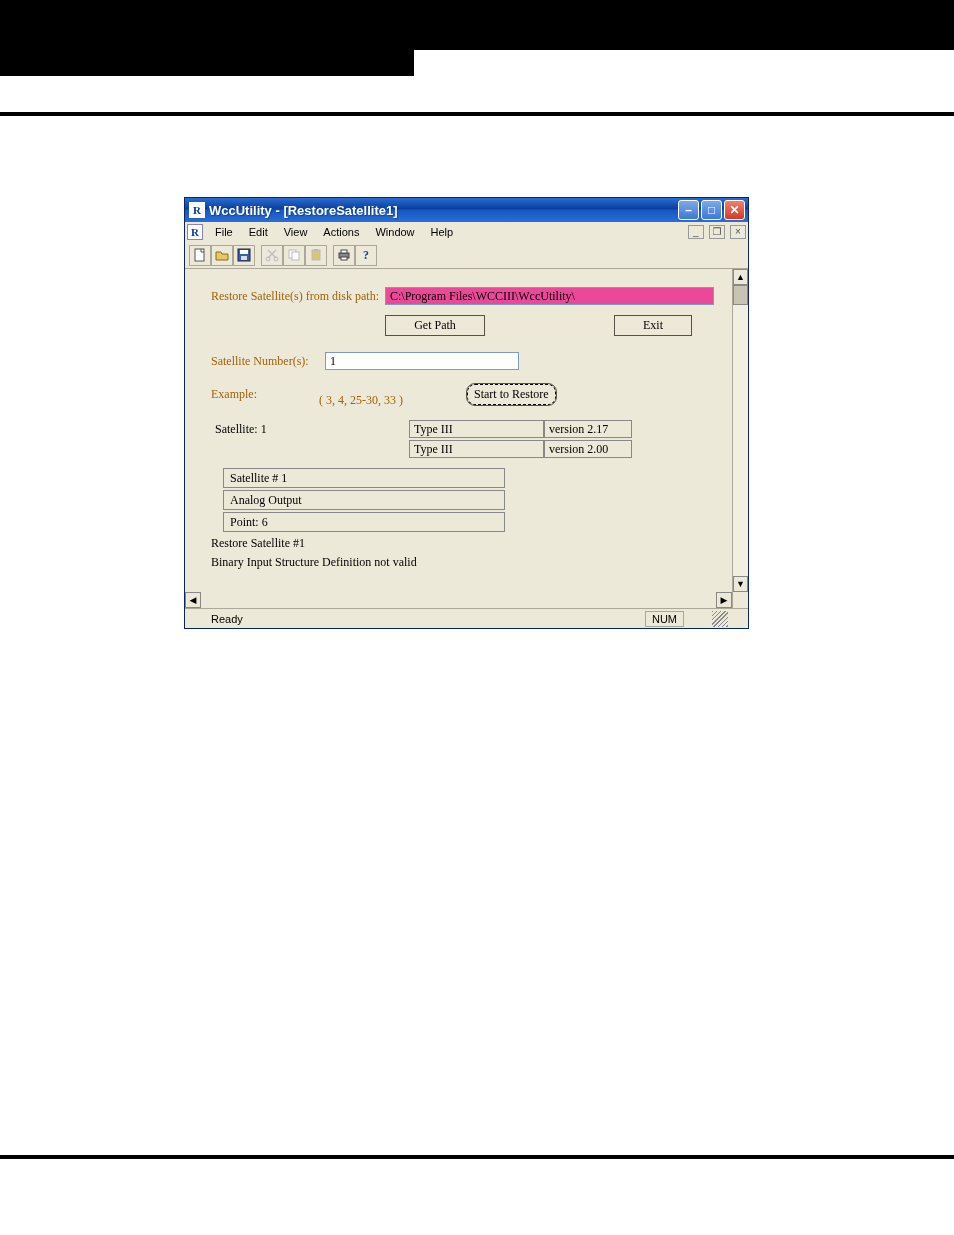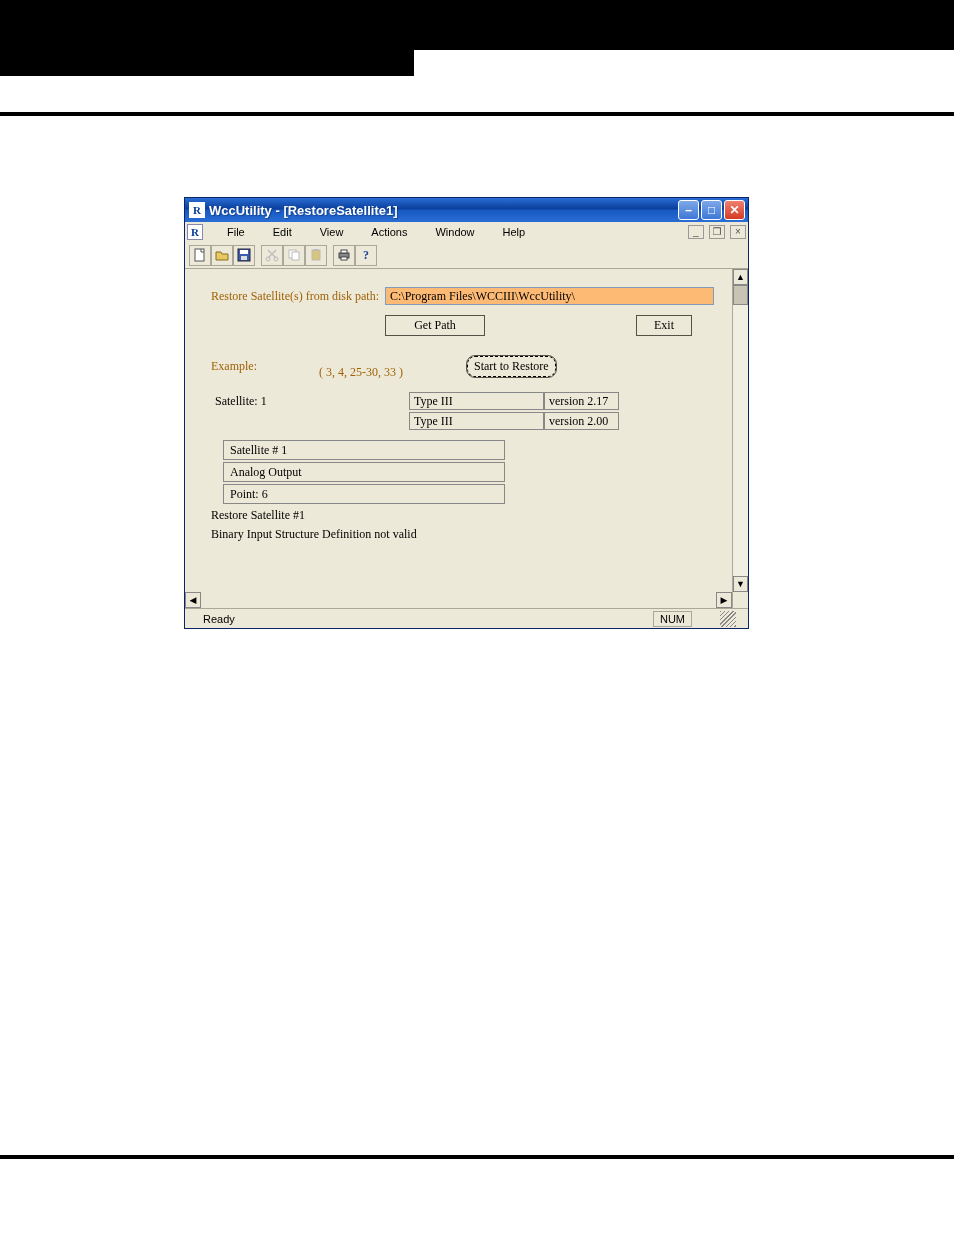--- a/index.html
+++ b/index.html
@@ -110,21 +110,21 @@
     margin-right: 4px;
     display: flex;
     align-items: center;
     justify-content: center;
     color: #0a3e9b;
     font-size: 11px;
     font-weight: bold;
     font-family: "Times New Roman", serif;
     border: 1px solid #88a;
   }
-  .menubar .menu-item { padding: 2px 8px; margin-left: 12px; }
+  .menubar .menu-item { padding: 2px 8px; }
   .menubar .mdi-controls { margin-left: auto; color:#555;}
   .menubar .mdi-btn {
     width: 16px; height: 14px;
     border: 1px solid #999;
     background: #ece9d8;
     display: inline-flex;
     align-items: center;
     justify-content: center;
     margin-left: 2px;
     font-size: 10px;
@@ -191,21 +191,21 @@
     display:flex;align-items:center;justify-content:center;font-size:9px;
   }
   .hscroll-row .track { flex:1; background:#ece9d8;}
   .hscroll-row .grip { width:16px; background:#ece9d8; border-left:1px solid #aca899; }
   .row { display: flex; align-items: center; margin-bottom: 10px; }
   .label { color: #a16207; }
   .input-path {
     flex: 1;
     height: 18px;
     border: 1px solid #7f9db9;
-    background: #fdba74;
+    background: #ec4899;
     padding: 0 4px;
     margin-left: 6px;
     font-size: 12px;
     font-family: "Times New Roman", serif;
   }
   .btn {
     height: 21px;
     border: 1px solid #565248;
     background: #ece9d8;
     padding: 5px 20px;
@@ -221,37 +221,37 @@
     background: #fff;
     padding: 0 4px;
     font-size: 12px;
     font-family: "Times New Roman", serif;
     margin-left: 6px;
   }
   .grid-row { display:flex; margin-bottom:2px; }
   .grid-cell { border:1px solid #888; background:#ece9d8; height:18px; padding:0 4px; display:flex;align-items:center;}
   .grid-cell.c1 { width: 198px; border:none; background:transparent;}
   .grid-cell.c2 { width: 135px;}
-  .grid-cell.c3 { width: 75px; margin-left: 0; }
+  .grid-cell.c3 { width: 88px; margin-left: 0; }
   .log-cell {
     border:1px solid #888;
     height:20px;
     padding: 2px 6px;
     margin: 2px 12px;
     width: 282px;
     display:flex;align-items:center;
   }
   .log-text { margin-top:4px; }
   .statusbar {
     height: 20px;
     border-top: 1px solid #aca899;
     display: flex;
     align-items: center;
     background: #ece9d8;
-    padding: 0 12px;
+    padding: 0 20px;
     font-size: 11px;
     font-family: Tahoma, sans-serif;
   }
   .statusbar .pane { border:1px solid #aca899; padding:1px 6px; }
   .statusbar .flex { flex:1; border:none;}
   .statusbar .grip {
     width: 16px; height:16px;
     background: repeating-linear-gradient(135deg,#888,#888 1px,transparent 1px,transparent 3px);
   }
 </style>
@@ -344,23 +344,27 @@
 
       <div class="row">
         <span class="label">Restore Satellite(s) from disk path:</span>
         <input class="input-path" value="C:\Program Files\WCCIII\WccUtility\" style="">
       </div>
 
       <div class="row" style="margin-bottom:16px;">
         <span style="width:174px;"></span>
         <button class="btn" style="width:100px;">Get Path</button>
         <span style="flex:1"></span>
-        <button class="btn" style="width:56px;margin-right:22px;">Exit</button>
-      </div>
-
+        <button class="btn" style="width:78px;margin-right:22px;">Exit</button>
+      </div>
+
+      <div class="row">
+        <span class="label" style="width:108px;">Satellite Number(s):</span>
+        <input class="input-nums" value="1" style="">
+      </div>
 
       <div class="row" style="margin-bottom:12px;">
         <span class="label" style="width:108px;">Example:</span>
         <span class="label" style="width:148px;margin-top:13px;">( 3, 4, 25-30, 33 )</span>
         <button class="btn focus" style="padding:0 6px;border-radius:8px;">Start to Restore</button>
       </div>
 
       <div class="grid-row">
         <div class="grid-cell c1">Satellite: 1</div>
         <div class="grid-cell c2">Type III</div>

